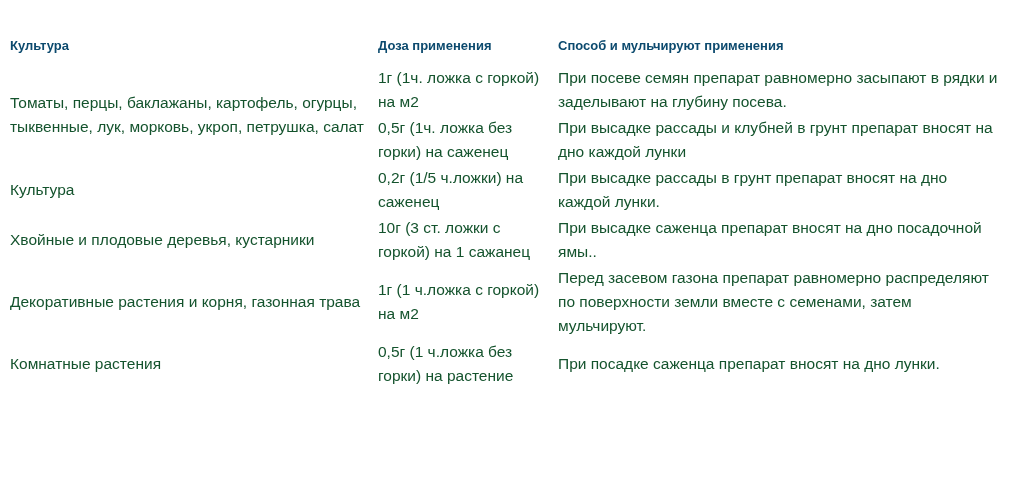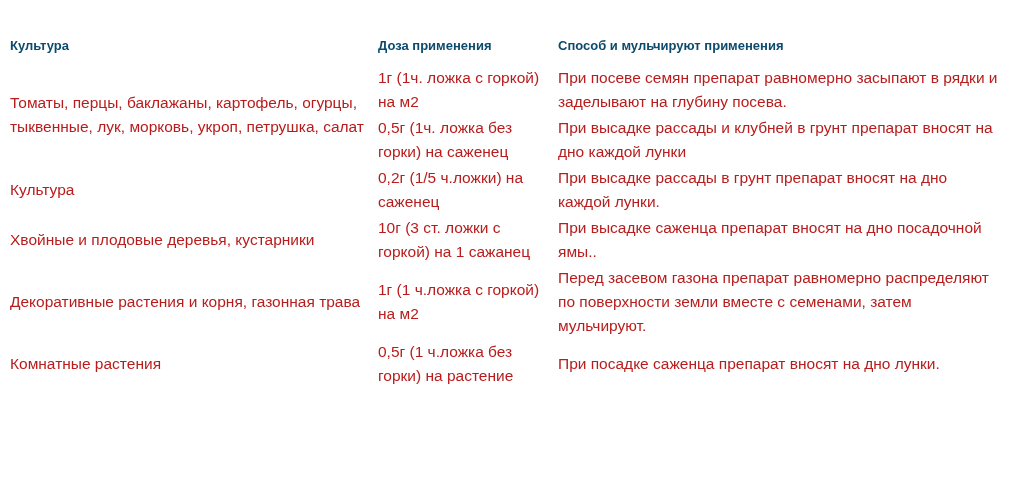--- a/index.html
+++ b/index.html
@@ -47,21 +47,21 @@
     font-size: 13px;
     line-height: 23px;
     font-weight: 700;
     color: #0c4a6e;
     padding: 0 12px 8px 0;
     vertical-align: middle;
   }
   table.dosage td {
     font-size: 15.5px;
     line-height: 24px;
-    color: #b91c1c;
+    color: #14532d;
     vertical-align: middle;
     padding: 1px 12px 1px 0;
     white-space: pre-line;
   }
   table.dosage td.method { padding-right: 0; margin-left: 16px; }
 </style>
 </head>
 <body>
 
 <div class="page">

